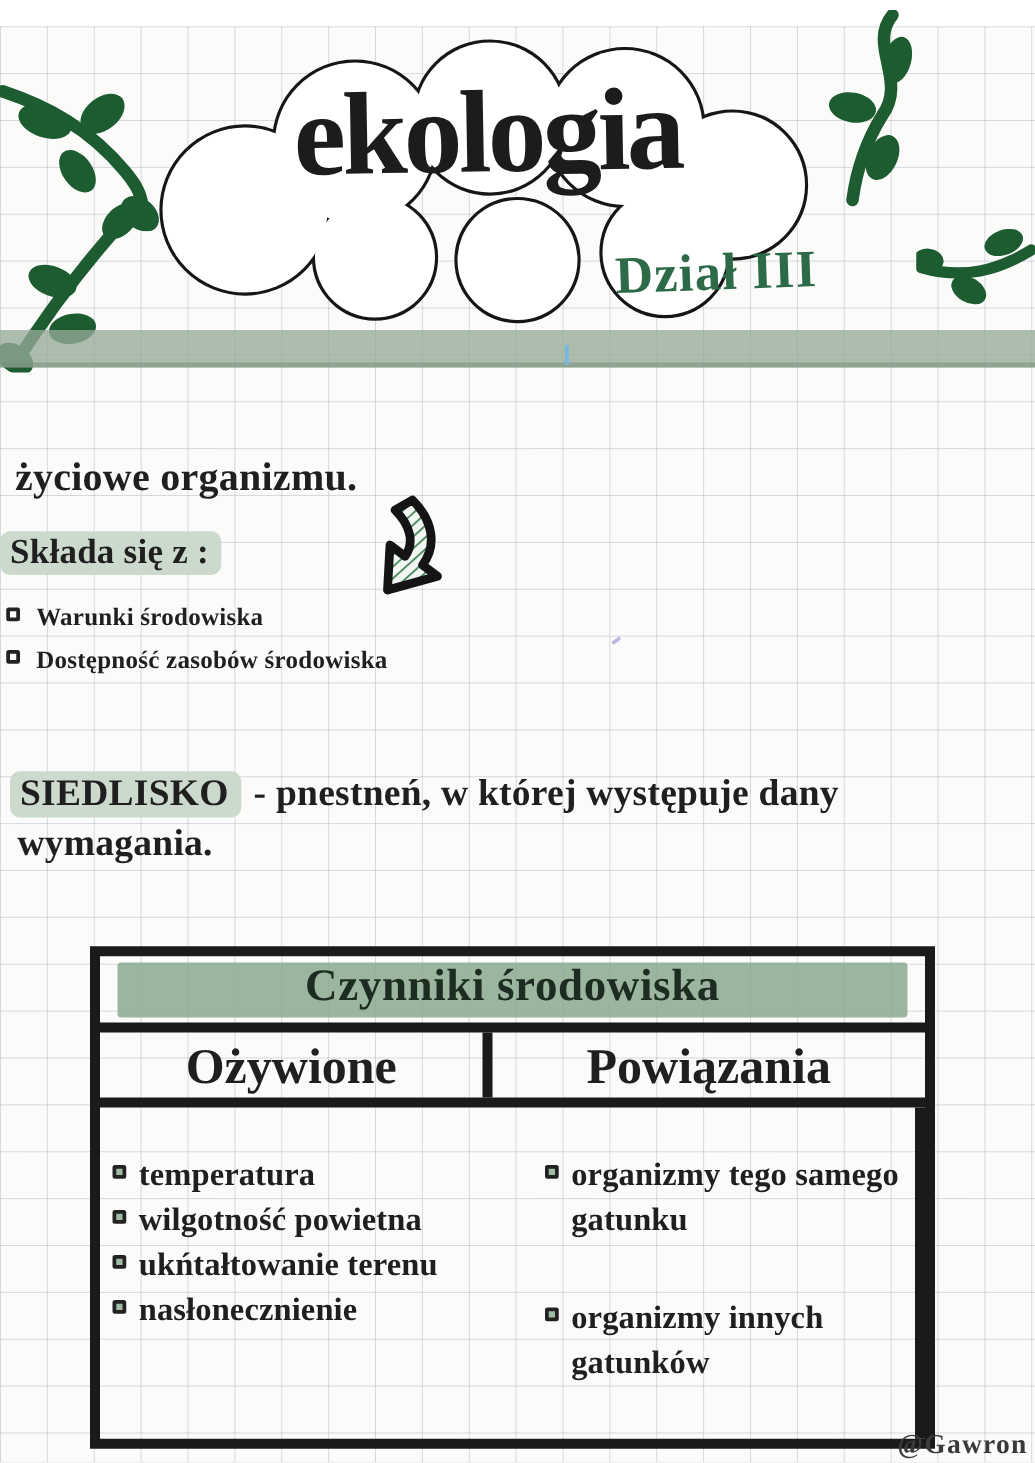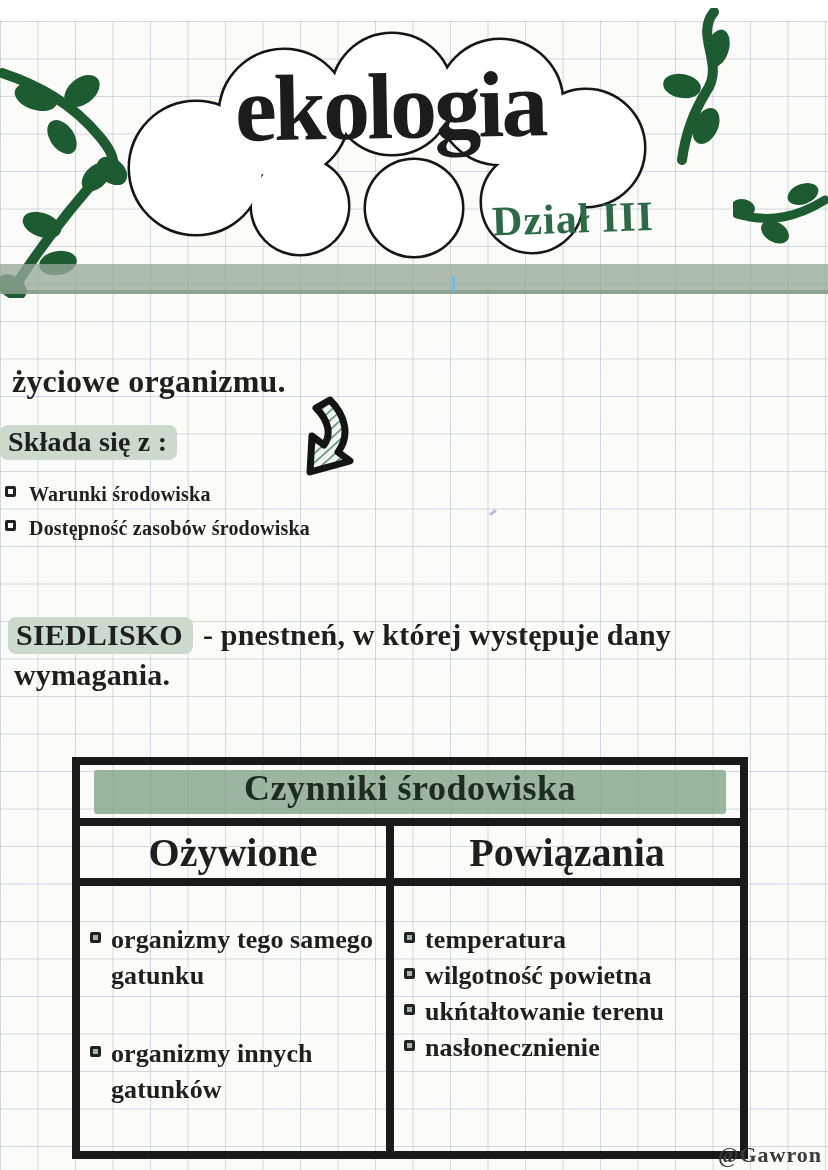--- a/index.html
+++ b/index.html
@@ -183,46 +183,46 @@
     <div class="t-title">
       <div class="t-band">
         <span>Czynniki środowiska</span>
       </div>
     </div>
     <div class="t-head">
       <div class="t-cell left">Ożywione</div>
       <div class="t-cell right">Powiązania</div>
     </div>
     <div class="t-body">
+      <div class="t-cell right">
+        <div class="t-item">
+          <span class="sq"></span>
+          <span>temperatura</span>
+        </div>
+        <div class="t-item">
+          <span class="sq"></span>
+          <span>wilgotność powietna</span>
+        </div>
+        <div class="t-item">
+          <span class="sq"></span>
+          <span>ukńtałtowanie terenu</span>
+        </div>
+        <div class="t-item">
+          <span class="sq"></span>
+          <span>nasłonecznienie</span>
+        </div>
+      </div>
       <div class="t-cell left">
         <div class="t-item">
           <span class="sq"></span>
           <span>organizmy tego samego gatunku</span>
         </div>
         <div class="t-item gap">
           <span class="sq"></span>
           <span>organizmy innych gatunków</span>
         </div>
       </div>
-      <div class="t-cell right">
-        <div class="t-item">
-          <span class="sq"></span>
-          <span>temperatura</span>
-        </div>
-        <div class="t-item">
-          <span class="sq"></span>
-          <span>wilgotność powietna</span>
-        </div>
-        <div class="t-item">
-          <span class="sq"></span>
-          <span>ukńtałtowanie terenu</span>
-        </div>
-        <div class="t-item">
-          <span class="sq"></span>
-          <span>nasłonecznienie</span>
-        </div>
-      </div>
     </div>
   </div>
 
   <div class="watermark">@Gawron</div>
 
 </div>
 
 </body></html>

